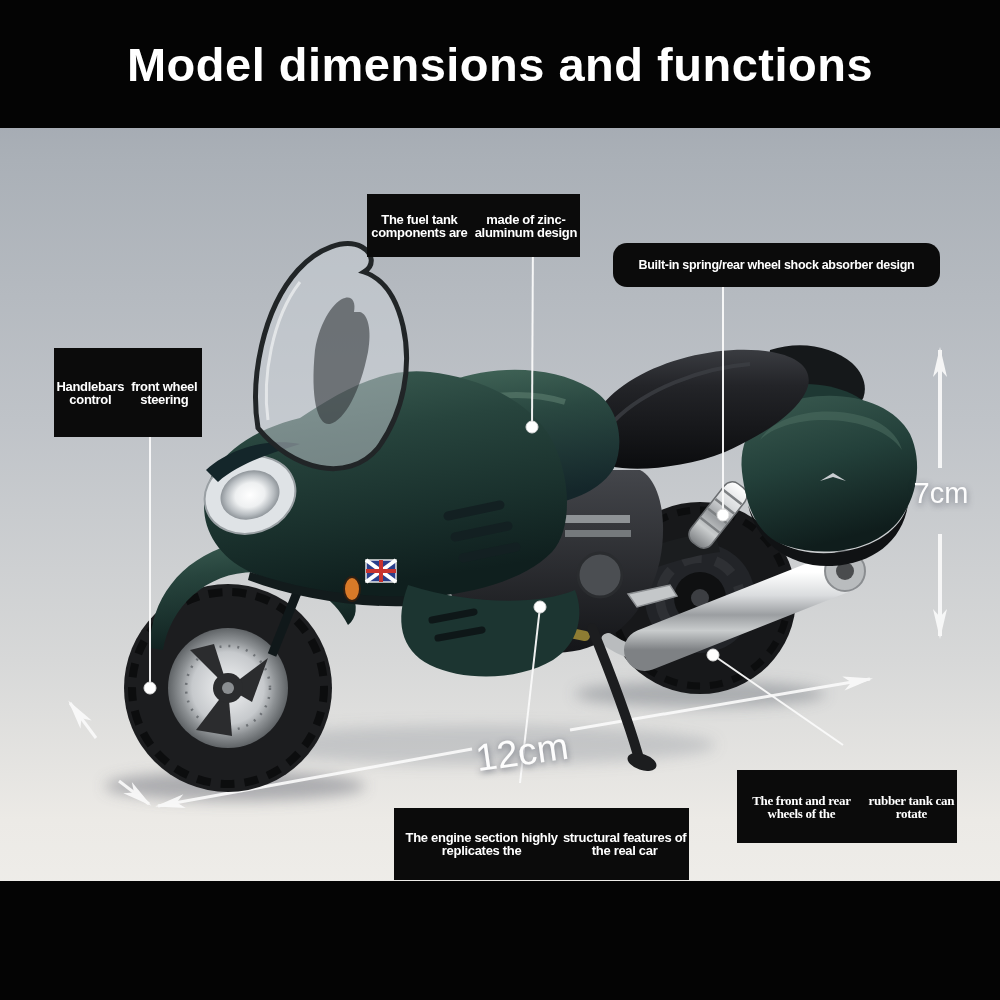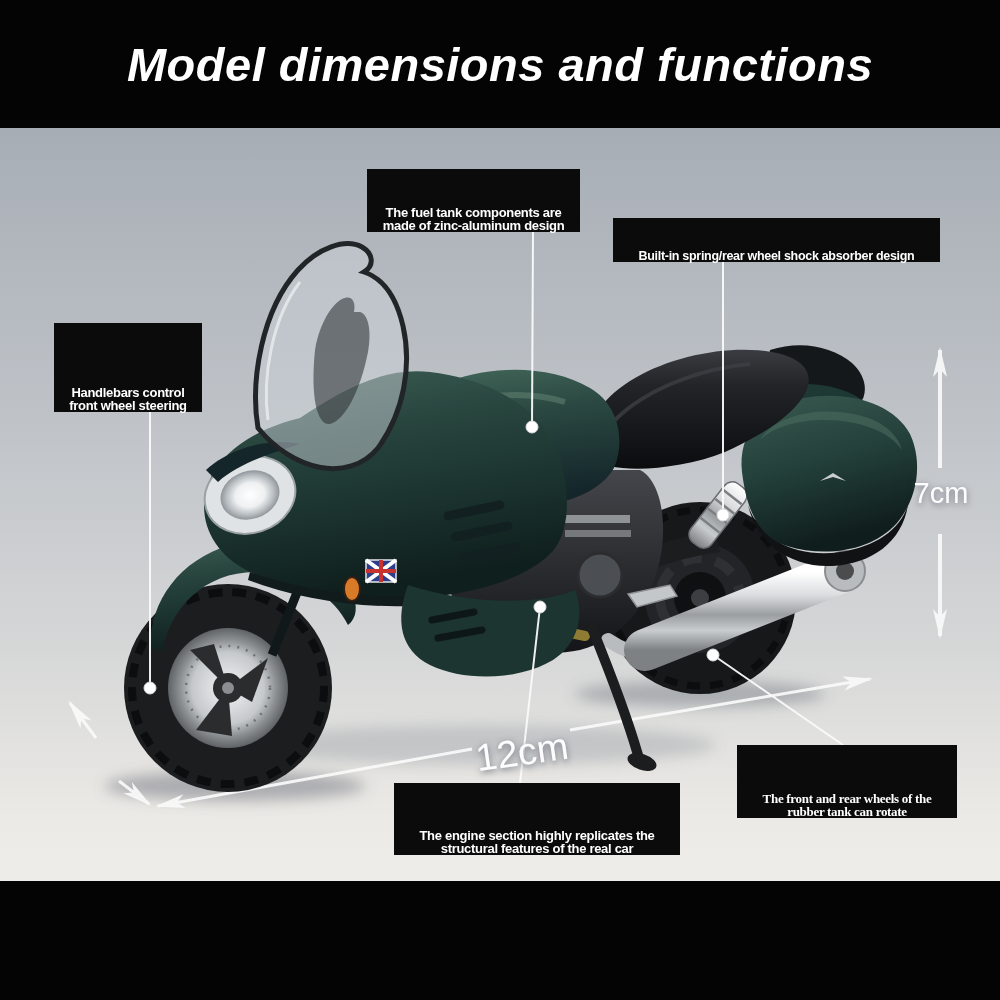--- a/index.html
+++ b/index.html
@@ -1,29 +1,29 @@
 <!DOCTYPE html>
 <html style="--band: #040404; --callout-bg: #0b0b0b; --text: #ffffff; --body-green: #27443d; --leader: #fafafa; --bg-top: #989ea8; --bg-bottom: #f2f1ed;"><head>
 <meta charset="utf-8">
 <style>
   html,body{margin:0;padding:0;background:#111;}
   .stage{position:relative;width:1000px;height:1000px;overflow:hidden;
          font-family:"Liberation Sans",sans-serif;
          background:linear-gradient(180deg,#989ea8 0%,#aab0b7 16%,#bfc3c8 42%,#d7d8d8 66%,#eceae6 82%,#f2f1ed 100%);}
   .band{position:absolute;left:0;width:1000px;background:var(--band,#040404);}
-  #band-top{top:0;height:128px;display:flex;align-items:center;justify-content:center;font-style:italic;}
+  #band-top{top:0;height:128px;display:flex;align-items:center;justify-content:center;}
   #band-bottom{top:881px;height:119px;}
   .title{color:var(--text,#fff);font-size:47px;font-weight:700;letter-spacing:.5px;}
   .callout{position:absolute;background:var(--callout-bg,#0b0b0b);color:var(--text,#fff);
-           display:flex;flex-direction:column;justify-content:flex-end;align-items:center;
-           font-weight:700;font-size:13px;letter-spacing:-.3px;text-align:center;line-height:1;}
+           display:flex;flex-direction:row;justify-content:center;align-items:center;
+           font-weight:700;font-size:13px;letter-spacing:-.3px;text-align:center;line-height:1;margin-top:25px;}
   #co-fuel{left:367px;top:169px;width:213px;height:63px;}
-  #co-shock{left:613px;top:218px;width:327px;height:44px;font-size:12.5px;}
+  #co-shock{left:613px;top:218px;width:327px;height:44px;font-size:12.5px;border-radius:14px;}
   #co-bars{left:54px;top:323px;width:148px;height:89px;}
-  #co-engine{left:394px;top:783px;width:286px;height:72px;}
+  #co-engine{left:394px;top:783px;width:286px;height:72px;padding-left:9px;}
   #co-wheels{left:737px;top:745px;width:220px;height:73px;font-family:Liberation Serif, serif;}
   .dim{position:absolute;color:#fdfdfd;font-weight:400;text-align:center;
        text-shadow:0 2px 6px rgba(95,100,112,.85);}
   #dim-h{left:893px;top:477px;width:96px;font-size:29px;}
   #dim-l{left:460px;top:731px;width:124px;font-size:38px;transform:rotate(-8deg);}
   #dim-w{left:52px;top:744px;width:100px;font-size:36px;}
   svg{position:absolute;left:0;top:0;}
 </style>
 </head>
 <body>

